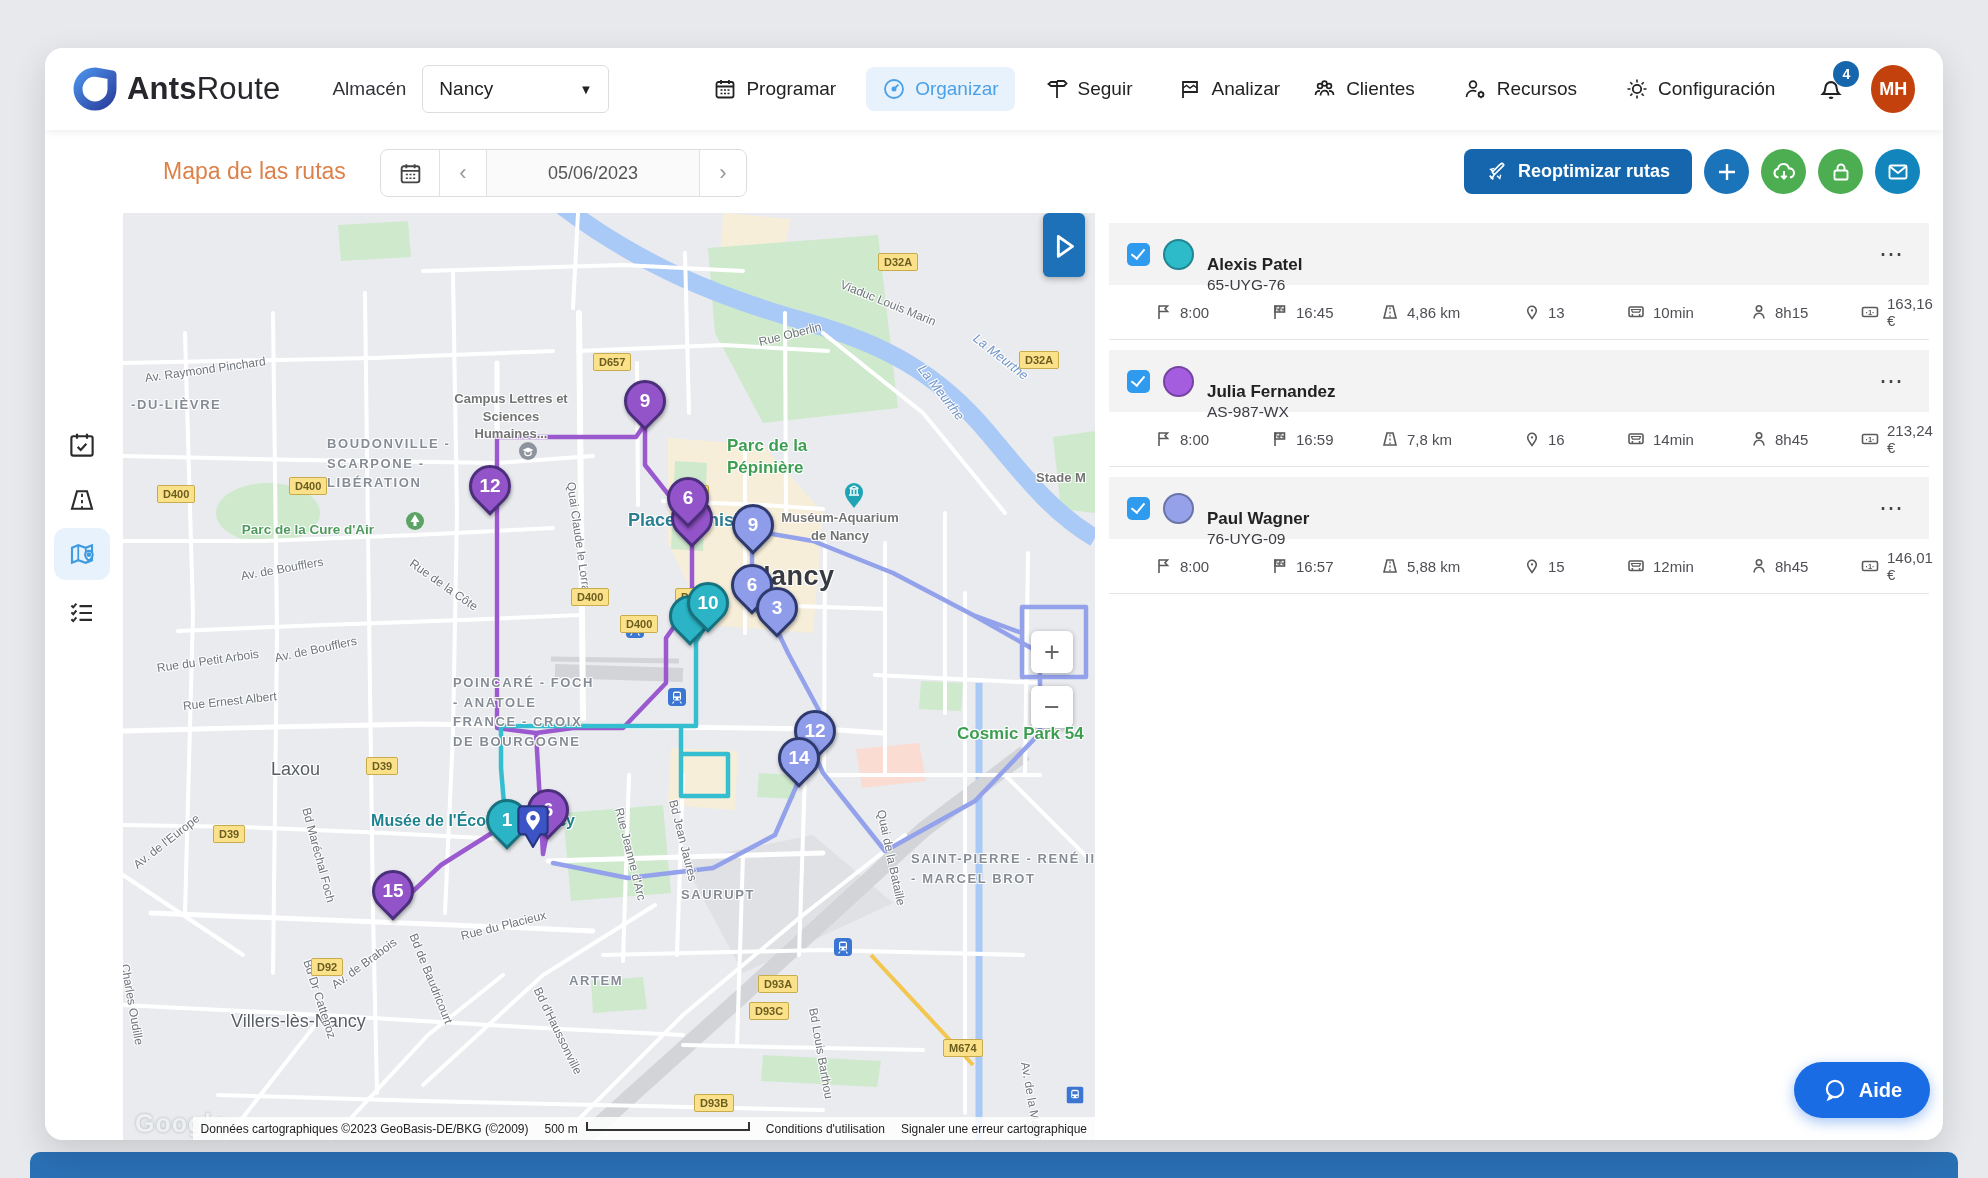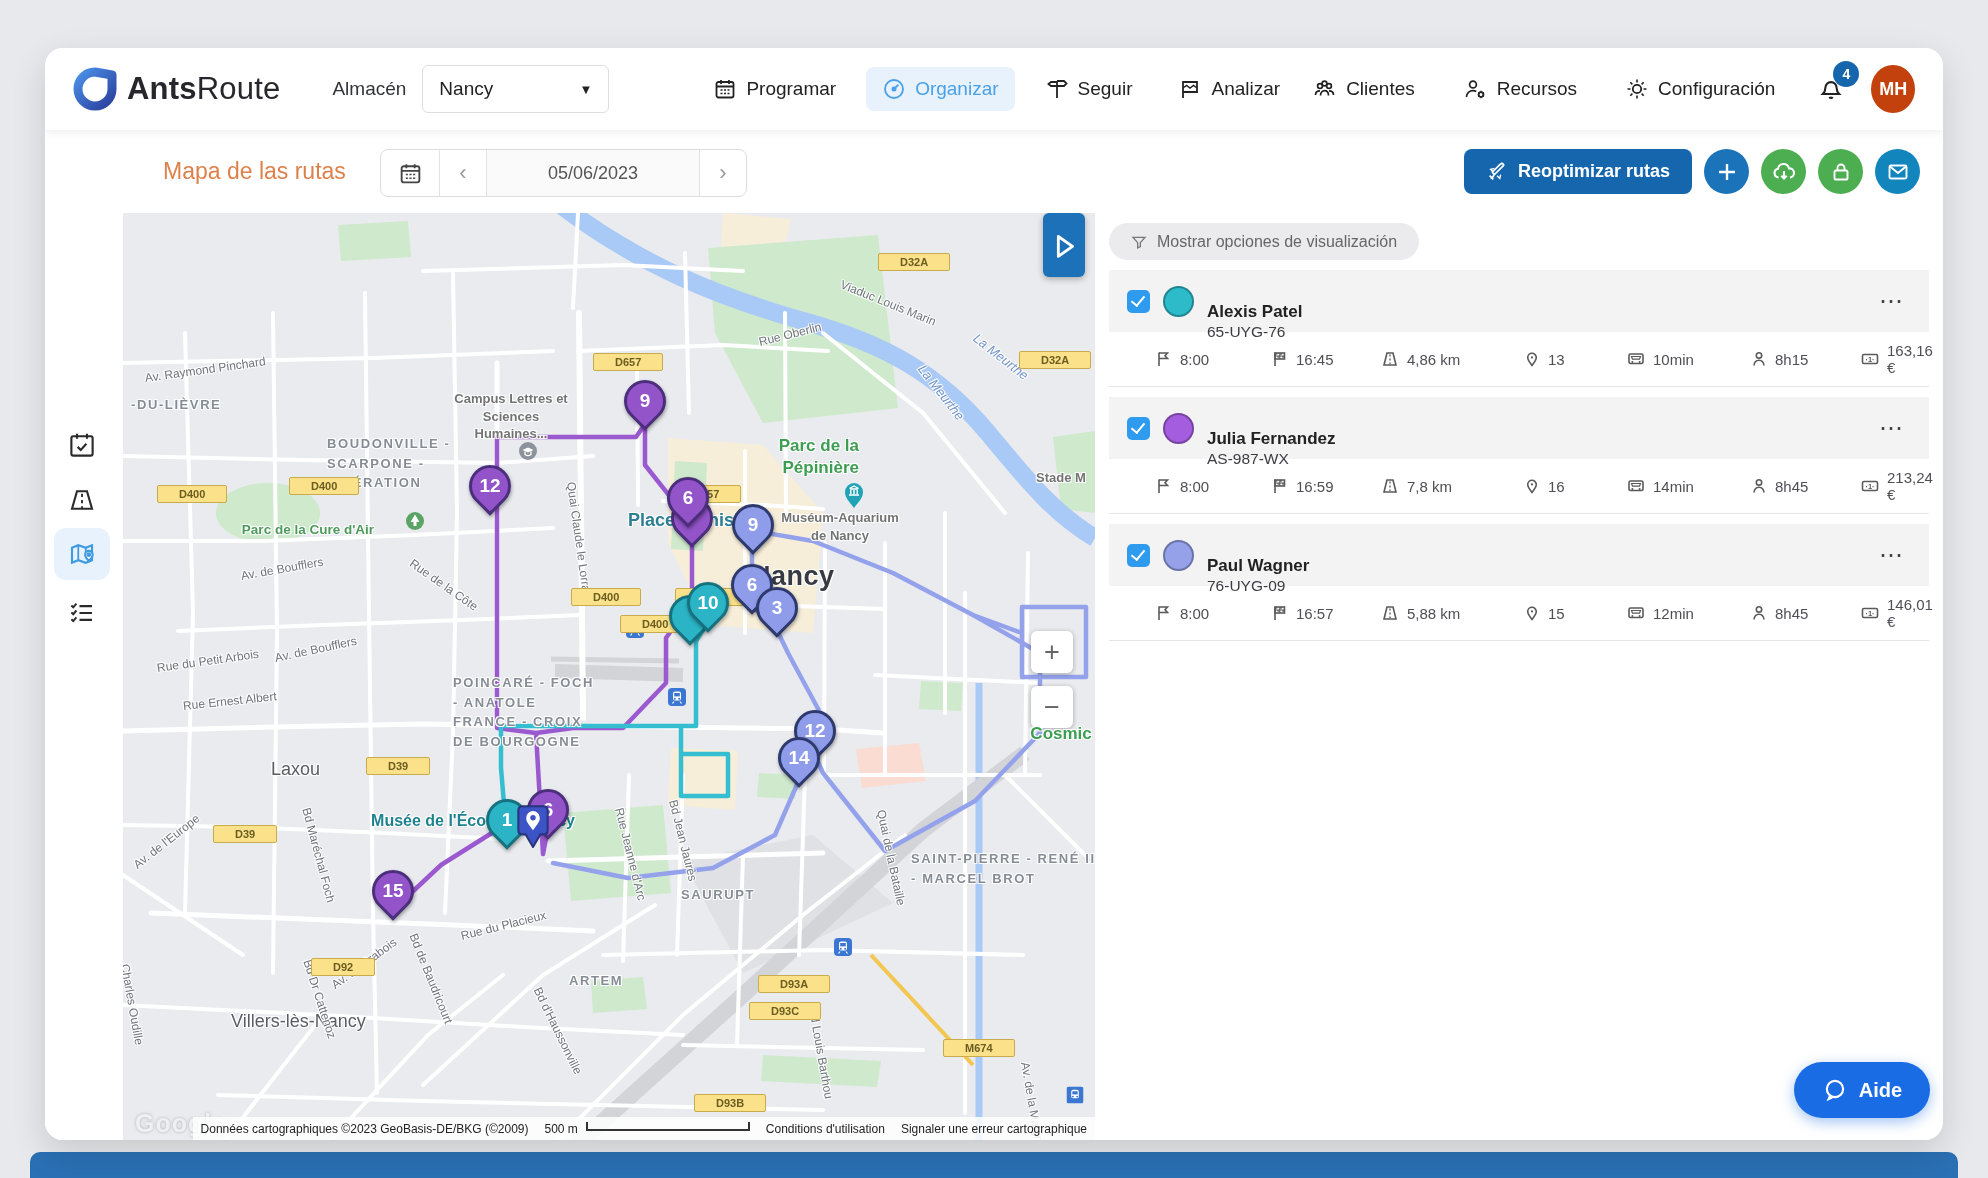--- a/index.html
+++ b/index.html
@@ -53,27 +53,27 @@
   .expand-tab{position:absolute;top:0;right:10px;width:42px;height:64px;background:#1d71b8;border-radius:6px;display:flex;align-items:center;justify-content:center;cursor:pointer;box-shadow:0 2px 6px rgba(0,0,0,.3);}
   .zoom-btn{position:absolute;right:22px;width:42px;height:42px;background:#fff;border-radius:6px;box-shadow:0 1px 5px rgba(0,0,0,.3);display:flex;align-items:center;justify-content:center;font-size:27px;color:#666;cursor:pointer;}
   .zoom-in{top:418px;}
   .zoom-out{top:473px;}
 
   .ml{position:absolute;white-space:nowrap;z-index:3;text-shadow:-1px -1px 0 rgba(255,255,255,.95),1px -1px 0 rgba(255,255,255,.95),-1px 1px 0 rgba(255,255,255,.95),1px 1px 0 rgba(255,255,255,.95);}
   .ml.district{color:#868c95;font-size:13px;font-weight:700;letter-spacing:1.6px;white-space:normal;text-align:left;line-height:1.5;}
   .ml.city{color:#373b41;font-size:27px;font-weight:600;letter-spacing:.5px;}
   .ml.town{color:#585d64;font-size:18px;font-weight:500;}
   .ml.park{color:#4e9a5c;font-size:13.5px;font-weight:600;white-space:normal;text-align:center;line-height:1.3;}
-  .ml.park-big{color:#3d9e52;font-size:17px;font-weight:600;white-space:normal;text-align:right;line-height:1.3;}
+  .ml.park-big{color:#3d9e52;font-size:17px;font-weight:600;white-space:normal;text-align:left;line-height:1.3;}
   .ml.water{color:#7295c8;font-size:13px;font-style:italic;}
   .ml.street{color:#6f747b;font-size:12px;}
   .ml.poi{color:#737373;font-size:13px;font-weight:600;white-space:normal;text-align:center;line-height:1.35;}
   .ml.museum{color:#1e828f;font-size:16px;font-weight:600;white-space:normal;text-align:center;line-height:1.3;}
   .ml.place{color:#2c7f93;font-size:18px;font-weight:600;}
-  .rbadge{position:absolute;z-index:3;font-size:11px;font-weight:700;color:#6b5d20;background:#fbe28a;border:1px solid #c8ab4a;border-radius:2px;padding:1px 21px;line-height:1.3;}
+  .rbadge{position:absolute;z-index:3;font-size:11px;font-weight:700;color:#6b5d20;background:#fbe28a;border:1px solid #c8ab4a;border-radius:2px;padding:1px 5px;line-height:1.3;}
 
   .pin-wrap{position:absolute;width:0;height:0;z-index:6;}
   .pin{position:absolute;left:-21px;top:-47px;width:42px;height:42px;border-radius:50% 50% 50% 0;transform:rotate(-45deg);border:3px solid;box-shadow:-1px 2px 4px rgba(0,0,0,.35);box-sizing:border-box;}
   .pin .n{position:absolute;inset:0;display:flex;align-items:center;justify-content:center;transform:rotate(45deg);color:#fff;font-weight:700;font-size:19px;}
   .poi-ico{position:absolute;z-index:2;transform:translate(-50%,-50%);}
 
   .map-footer{position:absolute;left:0;right:0;bottom:0;height:23px;display:flex;align-items:stretch;z-index:8;font-size:12px;color:#222;}
   .map-footer .seg{background:rgba(255,255,255,.85);display:flex;align-items:center;padding:0 8px;white-space:nowrap;}
   .google-mark{position:absolute;left:12px;bottom:2px;font-size:25px;font-weight:700;color:#eef0f2;text-shadow:0 0 3px #a9adb2;z-index:8;letter-spacing:1px;}
   .scale-line{width:160px;height:7px;border-left:2px solid #333;border-right:2px solid #333;border-bottom:2px solid #333;margin-left:8px;margin-top:-4px;}
@@ -569,26 +569,20 @@
             <span>500 m</span>
             <div class="scale-line"></div>
           </div>
           <div style="flex:1"></div>
           <div class="seg">Conditions d'utilisation</div>
           <div class="seg">Signaler une erreur cartographique</div>
         </div>
       </div>
 
       <div class="panel">
-        <div class="filter-pill">
-          <svg width="16" height="16" viewBox="0 0 24 24" fill="none" stroke="#777" stroke-width="2">
-            <path d="M3 5h18l-7 8v6l-4 2v-8Z"></path>
-          </svg>
-          <span>Mostrar opciones de visualización</span>
-        </div>
 
         <div class="driver-card">
           <div class="dc-head">
             <div class="chk"></div>
             <div class="driver-avatar" style="background: rgb(45, 186, 201);"></div>
             <div class="dc-names">
               <div class="dc-name">Alexis Patel</div>
               <div class="dc-plate">65-UYG-76</div>
             </div>
             <div class="kebab">⋯</div>

